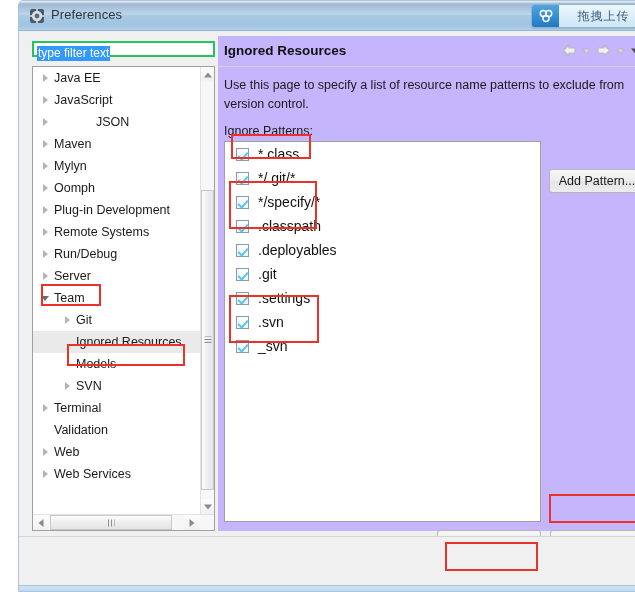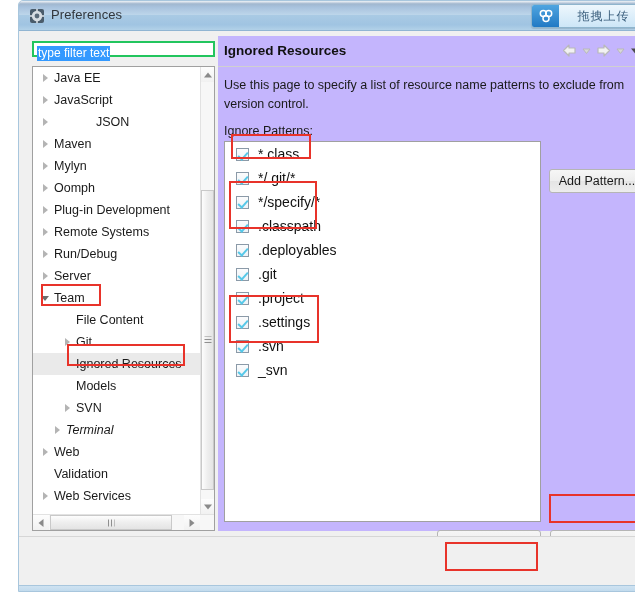--- a/index.html
+++ b/index.html
@@ -434,50 +434,46 @@
             </div>
             <div class="tree-row" style="padding-left: 7px;">
               <span class="tree-arrow collapsed"></span>
               <span class="tree-label">Server</span>
             </div>
             <div class="tree-row" style="padding-left: 7px;">
               <span class="tree-arrow expanded"></span>
               <span class="tree-label">Team</span>
             </div>
             <div class="tree-row" style="padding-left: 29px;">
-              <span class="tree-arrow "></span>
-              <span class="tree-label">File Content</span>
-            </div>
-            <div class="tree-row" style="padding-left: 29px;">
               <span class="tree-arrow collapsed"></span>
               <span class="tree-label">Git</span>
             </div>
             <div class="tree-row" style="padding-left: 29px; background: rgb(234, 234, 234);">
               <span class="tree-arrow "></span>
               <span class="tree-label">Ignored Resources</span>
             </div>
             <div class="tree-row" style="padding-left: 29px;">
               <span class="tree-arrow "></span>
               <span class="tree-label">Models</span>
             </div>
             <div class="tree-row" style="padding-left: 29px;">
               <span class="tree-arrow collapsed"></span>
               <span class="tree-label">SVN</span>
             </div>
-            <div class="tree-row" style="padding-left: 19px; font-style: italic;">
+            <div class="tree-row" style="padding-left: 7px;">
               <span class="tree-arrow collapsed"></span>
               <span class="tree-label">Terminal</span>
-            </div>
-            <div class="tree-row" style="padding-left: 7px;">
-              <span class="tree-arrow collapsed"></span>
-              <span class="tree-label">Web</span>
             </div>
             <div class="tree-row" style="padding-left: 7px;">
               <span class="tree-arrow "></span>
               <span class="tree-label">Validation</span>
+            </div>
+            <div class="tree-row" style="padding-left: 7px;">
+              <span class="tree-arrow collapsed"></span>
+              <span class="tree-label">Web</span>
             </div>
             <div class="tree-row" style="padding-left: 7px;">
               <span class="tree-arrow collapsed"></span>
               <span class="tree-label">Web Services</span>
             </div>
           </div>
 
         <div id="tree-vscroll">
           <div class="sb-arrow-btn" style="top:0">
             <span class="sb-tri up"></span>
@@ -561,24 +557,20 @@
           <div class="pattern-row">
             <span class="chk"></span>
             <span>.deployables</span>
           </div>
           <div class="pattern-row">
             <span class="chk"></span>
             <span>.git</span>
           </div>
           <div class="pattern-row">
             <span class="chk"></span>
-            <span>.project</span>
-          </div>
-          <div class="pattern-row">
-            <span class="chk"></span>
             <span>.settings</span>
           </div>
           <div class="pattern-row">
             <span class="chk"></span>
             <span>.svn</span>
           </div>
           <div class="pattern-row">
             <span class="chk"></span>
             <span>_svn</span>
           </div>

